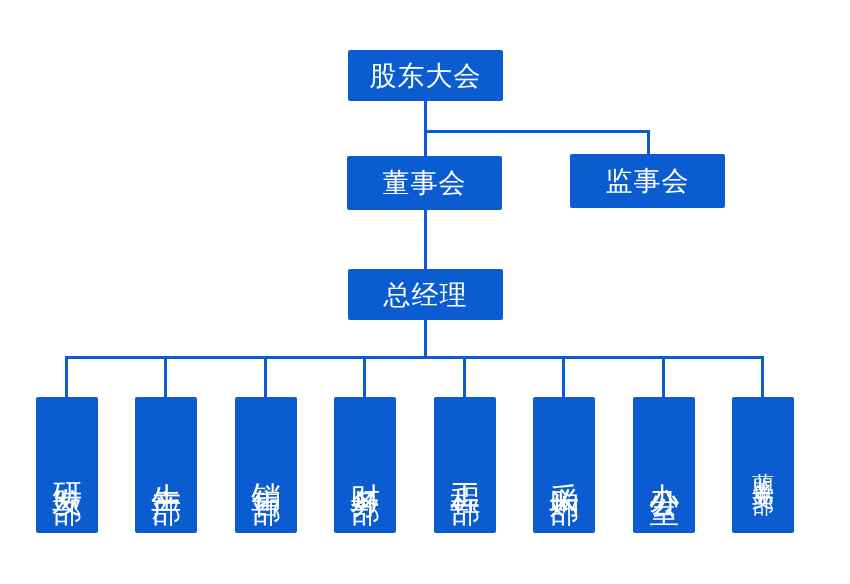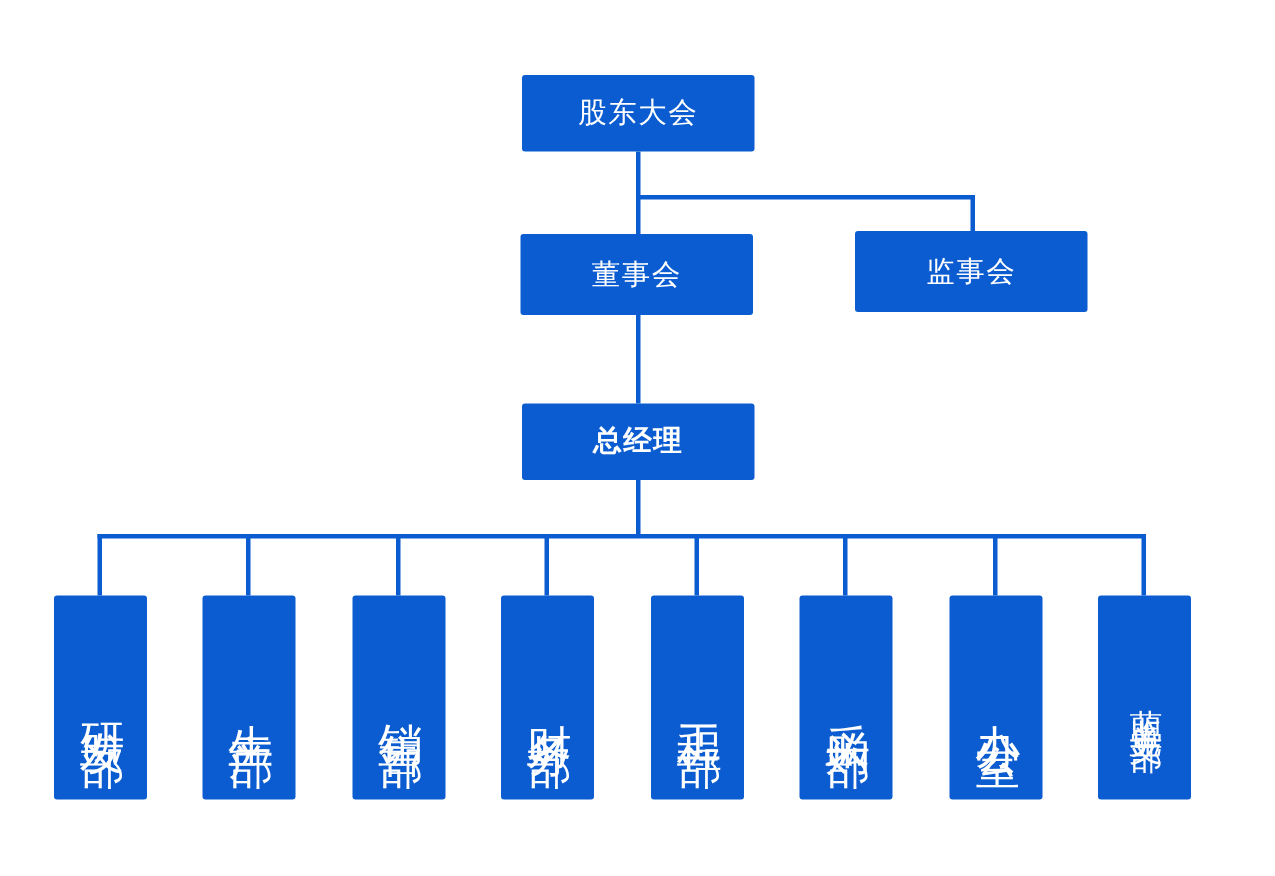--- a/index.html
+++ b/index.html
@@ -22,21 +22,21 @@
     box-sizing: border-box;
     background: #0B5CD0;
     color: #ffffff;
     display: flex;
     align-items: center;
     justify-content: center;
     border-radius: 2px;
     letter-spacing: 1px;
   }
   .node-h {
-    font-size: 19px;
+    font-size: 27px;
     line-height: 1.1;
   }
   .node-v {
     writing-mode: vertical-rl;
     text-orientation: upright;
     font-size: 30px;
     line-height: 1.28;
     letter-spacing: 6px;
     padding-top: 6px;
   }
@@ -63,21 +63,21 @@
   <div class="conn conn-h" style="left:424px; top:130px; width:226px; height:3px;"></div>
   <div class="conn conn-v" style="left:424px; top:130px; width:3px; height:28px;"></div>
   <div class="conn conn-v" style="left:647px; top:130px; width:3px; height:30px;"></div>
 
   <div class="node node-h" style="left:347px; top:156px; width:155px; height:54px;text-align:right;">董事会</div>
 
   <div class="node node-h" style="left:570px; top:154px; width:155px; height:54px;">监事会</div>
 
   <div class="conn conn-v" style="left:424px; top:210px; width:3px; height:59px;"></div>
 
-  <div class="node node-h" style="left:348px; top:269px; width:155px; height:51px;font-weight:bold;">总经理</div>
+  <div class="node node-h" style="left:348px; top:269px; width:155px; height:51px;">总经理</div>
 
   <div class="conn conn-v" style="left:424px; top:320px; width:3px; height:38px;"></div>
   <div class="conn conn-h" style="left:65px; top:356px; width:699px; height:3px;"></div>
 
   <div class="conn conn-v" style="left:65px;  top:356px; width:3px; height:41px;"></div>
   <div class="conn conn-v" style="left:164px; top:356px; width:3px; height:41px;"></div>
   <div class="conn conn-v" style="left:264px; top:356px; width:3px; height:41px;"></div>
   <div class="conn conn-v" style="left:363px; top:356px; width:3px; height:41px;"></div>
   <div class="conn conn-v" style="left:463px; top:356px; width:3px; height:41px;"></div>
   <div class="conn conn-v" style="left:562px; top:356px; width:3px; height:41px;"></div>

